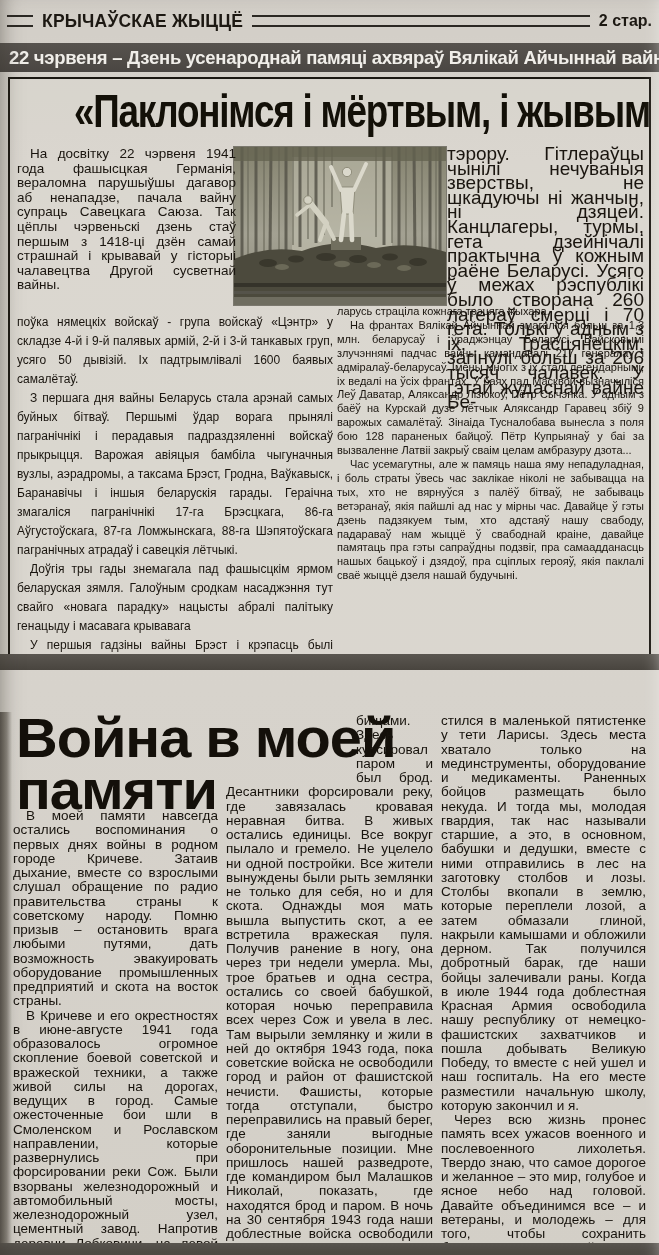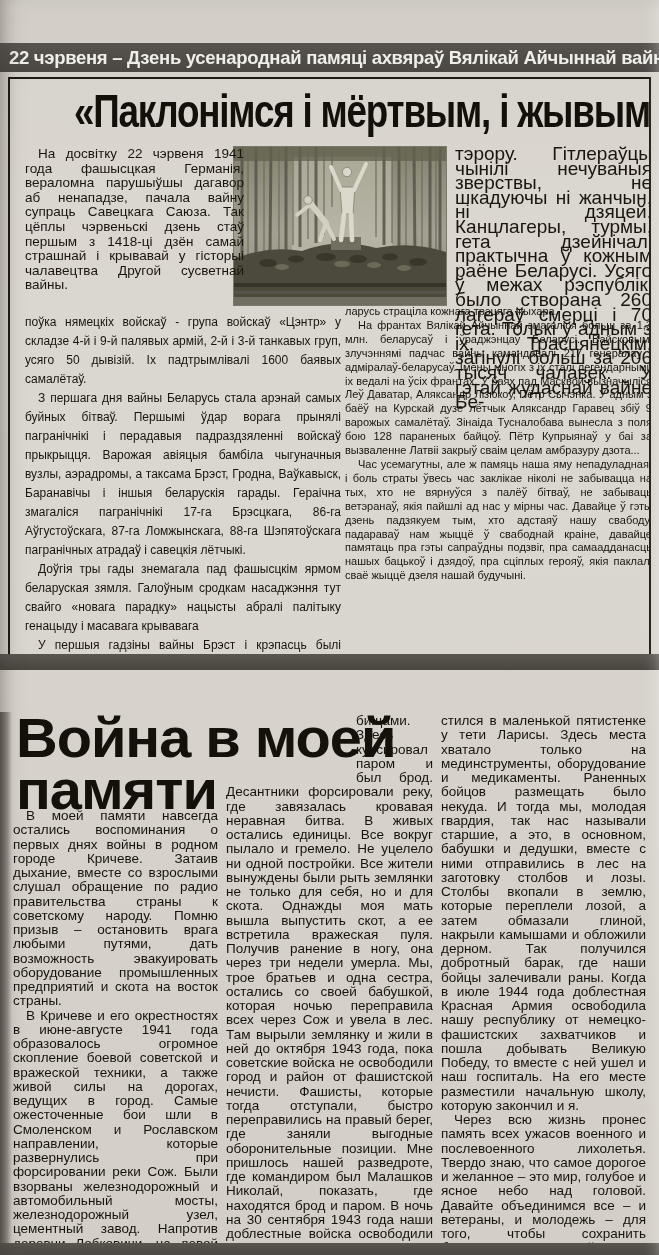--- a/index.html
+++ b/index.html
@@ -20,21 +20,21 @@
   
   .banner{position:absolute;top:43px;left:0;width:659px;height:29px;background:linear-gradient(180deg,#57534e,#4a4642);
     color:#f0eee9;display:flex;align-items:center;padding-left:9px;box-sizing:border-box;
     font-weight:bold;font-size:18.5px;letter-spacing:-.3px;white-space:nowrap;}
   
   .article1{position:absolute;top:77px;left:8px;width:639px;height:575px;border:2px solid #1b1812;
     background:rgba(224,220,213,.35);overflow:hidden;}
   .a1-headline{margin:6px 0 0;font-size:46px;line-height:52px;font-weight:bold;text-align:center;
     letter-spacing:-1.5px;white-space:nowrap;transform:scaleX(.8);transform-origin:50% 50%;color:#131008;}
   .a1-body{position:absolute;top:64px;left:0;right:0;bottom:0;}
-  .region{position:absolute;text-align:justify;color:#1a150f;margin-left:8px;}
+  .region{position:absolute;text-align:justify;color:#1a150f;}
   .region p{margin:0;text-indent:13px;}
   .region p.cont{text-indent:0;}
   .lt{left:7px;top:4px;width:219px;font-size:13.5px;line-height:14.6px;}
   .rt{left:437px;top:4px;width:197px;font-size:19px;line-height:14.6px;}
   .lb{left:7px;top:170px;width:316px;font-size:12px;line-height:19px;}
   .rb{left:327px;top:162px;width:307px;font-size:11px;line-height:13.9px;}
   .a1-photo{position:absolute;left:224px;top:4px;width:212px;height:158px;outline:1px solid #7b786e;}
   
   .bar{position:absolute;left:0;width:659px;background:linear-gradient(180deg,#5a5650,#49453f);}
   .bar.sep{top:654px;height:16px;}
@@ -54,20 +54,26 @@
   .c2{left:226px;top:2px;width:207px;}
   .c3{left:441px;top:2px;width:205px;}
   .title-spacer{float:left;width:130px;height:64px;}
   .sig{text-indent:0 !important;text-align:center;font-weight:bold;padding-right:2px;}
 </style>
 </head>
 <body>
 
 <div class="page">
 
+  <header class="masthead">
+    <span class="dline short"></span>
+    <span class="mast-title">КРЫЧАЎСКАЕ ЖЫЦЦЁ</span>
+    <span class="dline grow"></span>
+    <span class="mast-page">2 стар.</span>
+  </header>
 
   <div class="banner">
     <span>22 чэрвеня – Дзень усенароднай памяці ахвяраў Вялікай Айчыннай вайны</span>
   </div>
 
   <section class="article1">
     <h1 class="a1-headline">«Паклонімся і мёртвым, і жывым...»</h1>
     <div class="a1-body">
 
       <div class="a1-photo">

